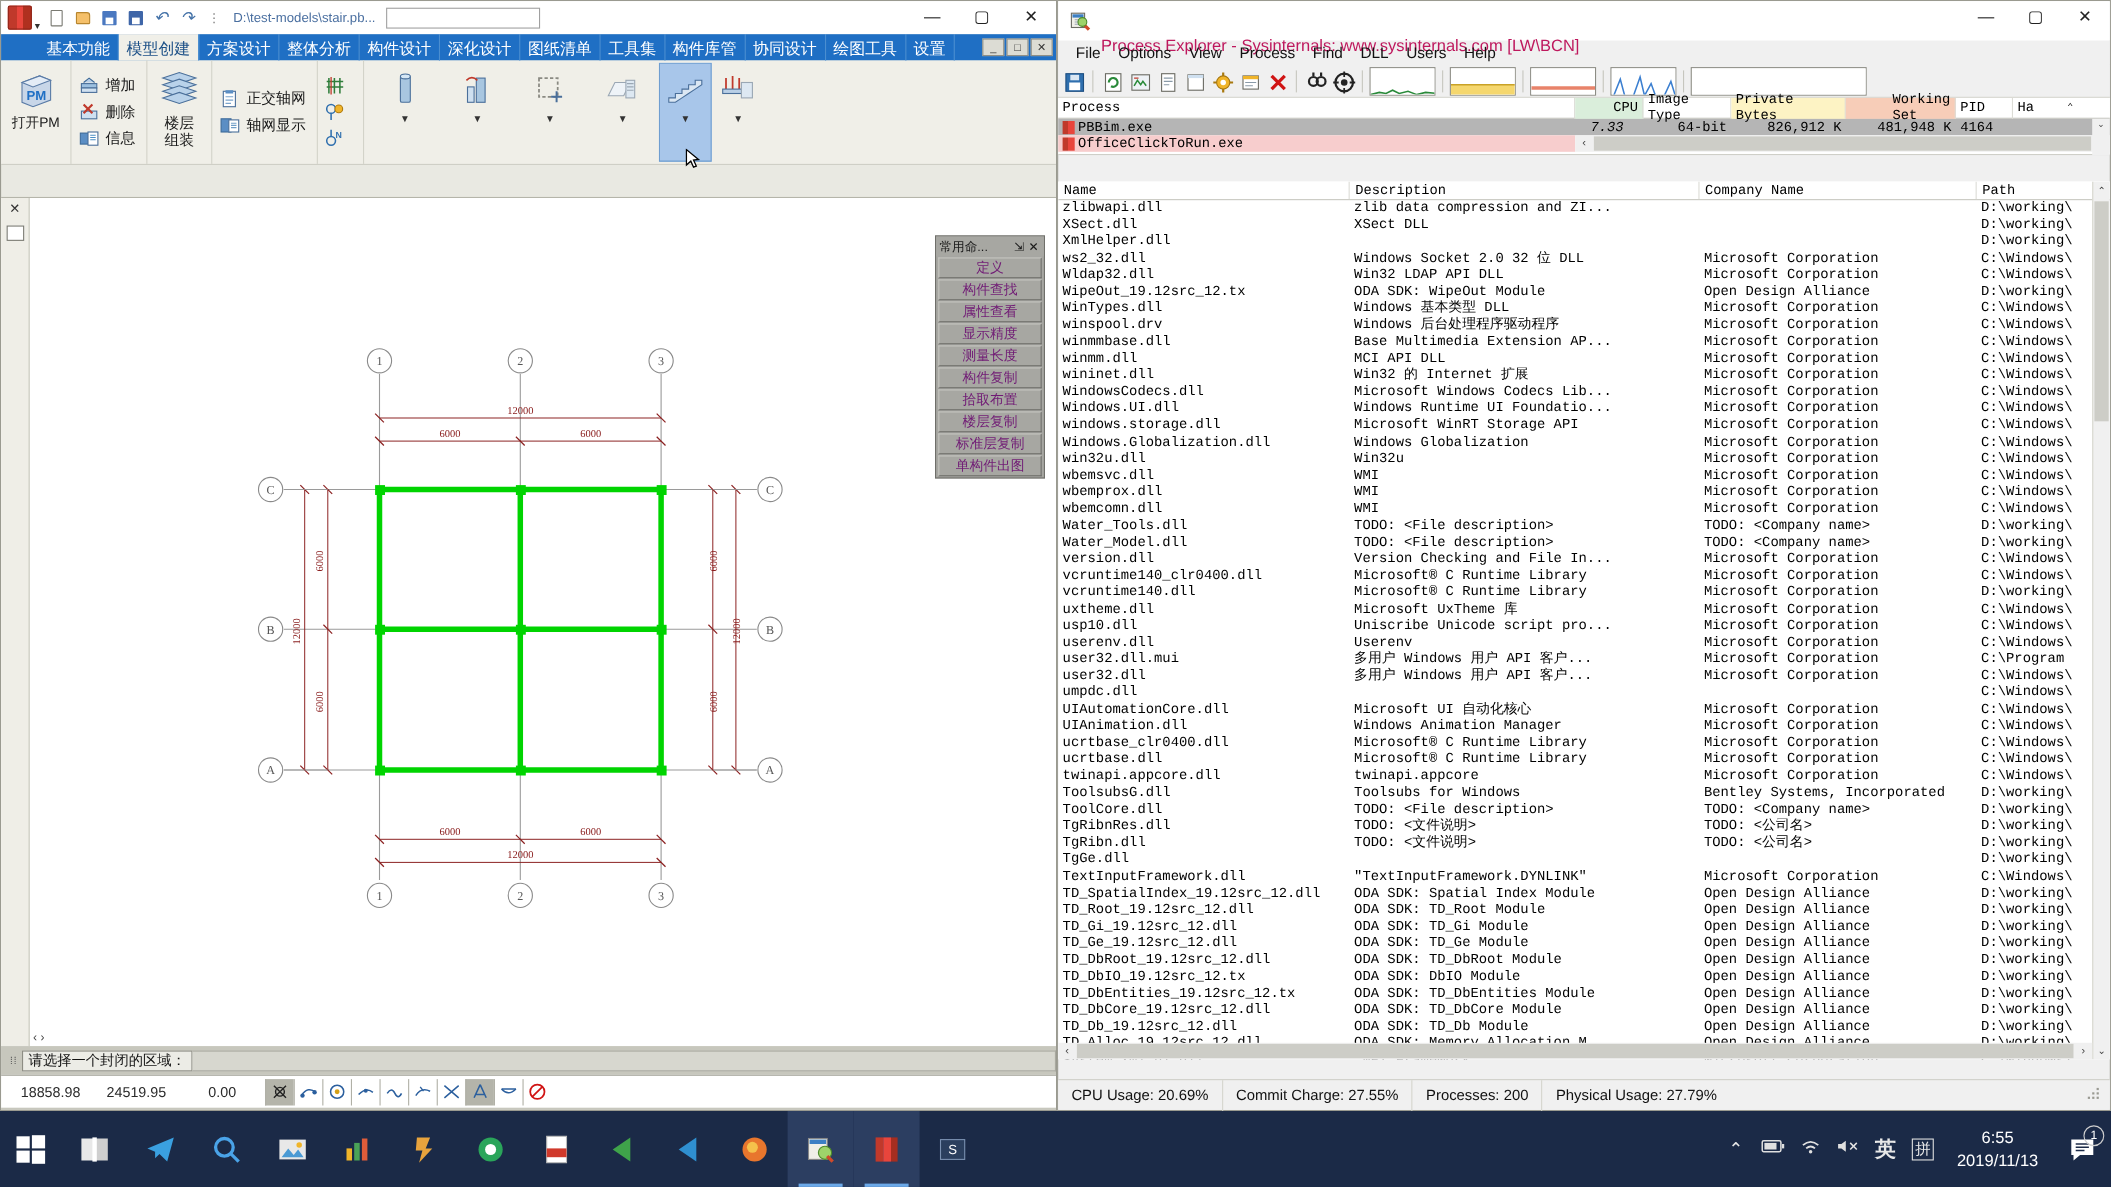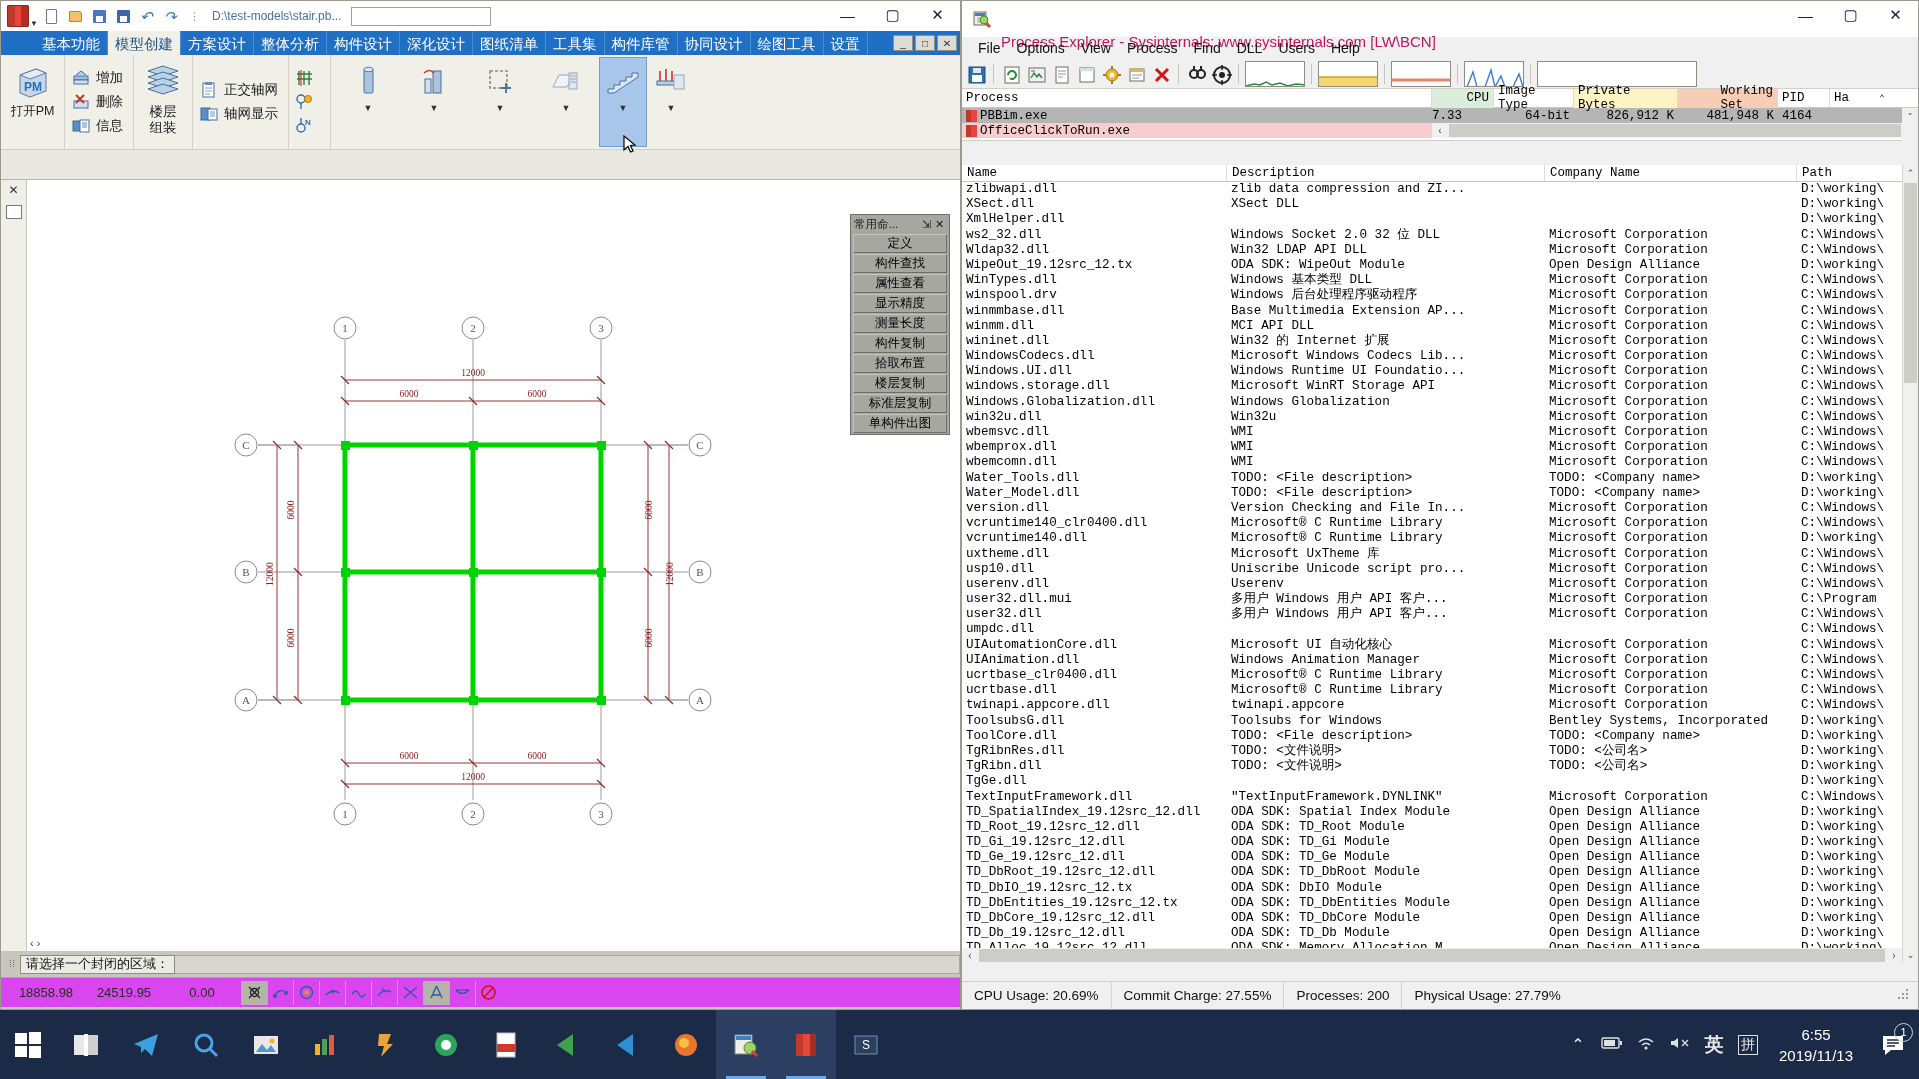--- a/index.html
+++ b/index.html
@@ -66,29 +66,29 @@
   .canvas { position:absolute; left:27px; top:0; right:0; bottom:0; background:#fff; overflow:hidden;}
 
   .cmdpanel { position:absolute; right:10px; top:34px; width:100px; background:#a7a7a2;
               border:1px solid #6f6f6a; }
   .cmd-head{ height:18px; display:flex; align-items:center; font-size:11.5px; color:#1a1a1a;
              padding:0 3px; background:#a7a7a2;}
   .cmd-head .t{flex:1;}
   .cmd-head .ic{ width:13px; text-align:center; font-size:11px;}
   .cmd-item{ height:19px; margin:1px 2px; background:#a7a7a2; border-top:1px solid #c6c6c0;
              border-left:1px solid #c6c6c0; border-right:1px solid #6f6f6a; border-bottom:1px solid #6f6f6a;
-             display:flex;align-items:center;justify-content:center;font-size:12.5px;color:#000000;}
+             display:flex;align-items:center;justify-content:center;font-size:12.5px;color:#701a75;}
 
   .pk-status { position:absolute; left:0; right:0; bottom:0; height:58px; background:#c7c7bd; }
   .cmdline { height:26px; display:flex; align-items:center; padding-left:4px; }
   .cmd-grip{ font-size:9px; color:#555; padding:0 4px; letter-spacing:1px;}
   .cmd-prompt{ background:#ecece6; border:1px solid #8d8d84; height:19px; display:flex; align-items:center;
                padding:0 5px; font-size:13px; color:#111;}
   .cmd-rest{ flex:1; height:19px; background:#d7d7cf; border:1px solid #a9a9a0; border-left:none;}
-  .coordbar{ height:30px; display:flex; align-items:center; gap:0px; padding-left:6px; background:#d946ef;
+  .coordbar{ height:30px; display:flex; align-items:center; gap:0px; padding-left:6px; background:#ffffff;
              border-top:1px solid #a6a69c;}
   .coordbar .num{ font-size:13px; color:#2b2b2b; min-width:78px; text-align:center;}
   .osnap{ width:26px;height:24px; display:flex;align-items:center;justify-content:center;
           border-left:1px solid #b0b0a6; font-size:14px;}
   .osnap.on{ background:#b4b4aa;}
 
   
   #procexp { position:absolute; left:961px; top:0; width:958px; height:1010px; background:#f0f0f0;
              border:1px solid #9a9a90;}
   .pe-title{ height:36px; background:#fff; display:flex; align-items:center; padding-left:10px;}
@@ -753,21 +753,21 @@
         <div class="c" style="width:80px;justify-content:flex-end;">Image Type</div>
         <div class="c" style="width:104px;background:#fdf3c4;justify-content:flex-end;">Private Bytes</div>
         <div class="c" style="width:100px;background:#f7cdb8;justify-content:flex-end;padding-left:48px;">Working Set</div>
         <div class="c" style="width:52px;">PID</div>
         <div class="c" style="width:44px;border-right:none;">Ha</div>
         <div style="width:16px;text-align:center;font-size:9px;">⌃</div>
       </div>
       <div class="row-sel">
         <span class="miniico"></span>
         <span style="width:452px;">PBBim.exe</span>
-        <span style="width:62px;text-align:left;padding-right:4px;">7.33</span>
+        <span style="width:62px;text-align:center;padding-right:4px;font-style:italic;">7.33</span>
         <span style="width:80px;text-align:right;padding-right:4px;">64-bit</span>
         <span style="width:104px;text-align:right;padding-right:4px;">826,912 K</span>
         <span style="width:100px;text-align:right;padding-right:4px;">481,948 K</span>
         <span style="width:52px;padding-left:4px;">4164</span>
       </div>
       <div style="display:flex;">
         <div class="row-pink" style="width:470px;">
           <span class="miniico" style="background:linear-gradient(90deg,#c0392b 0 45%,#e8453c 45% 100%);"></span>
           <span>OfficeClickToRun.exe</span>
         </div>

